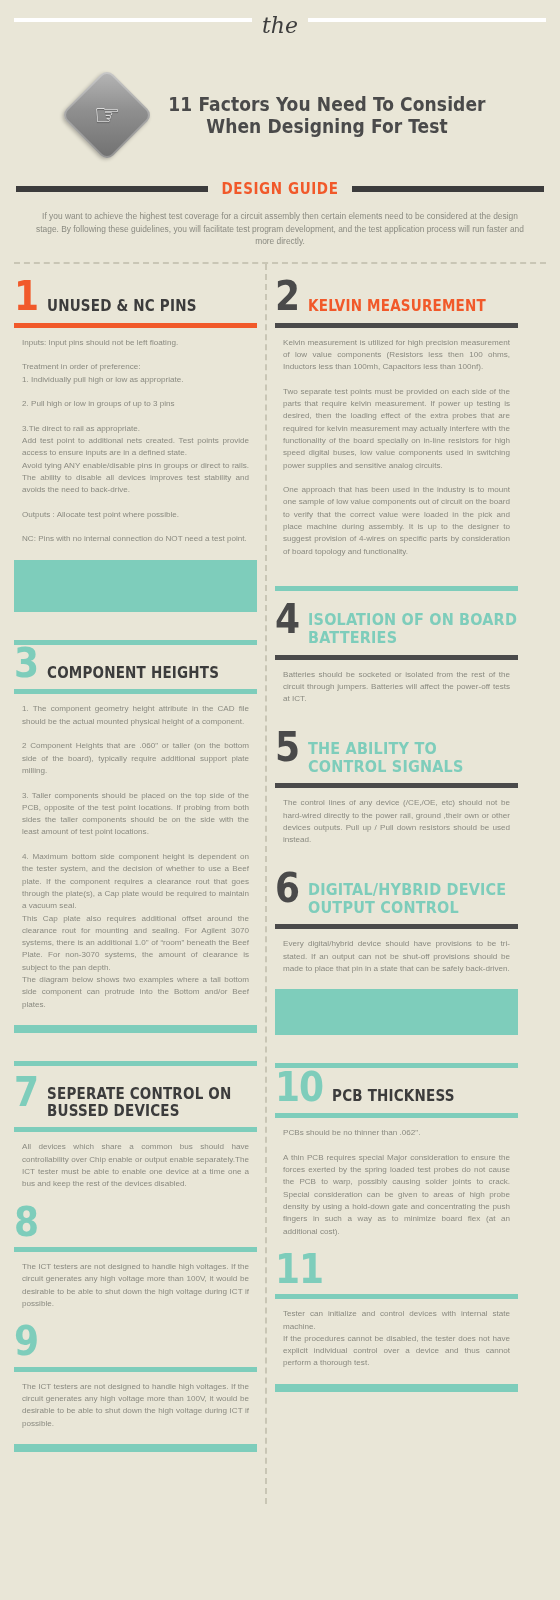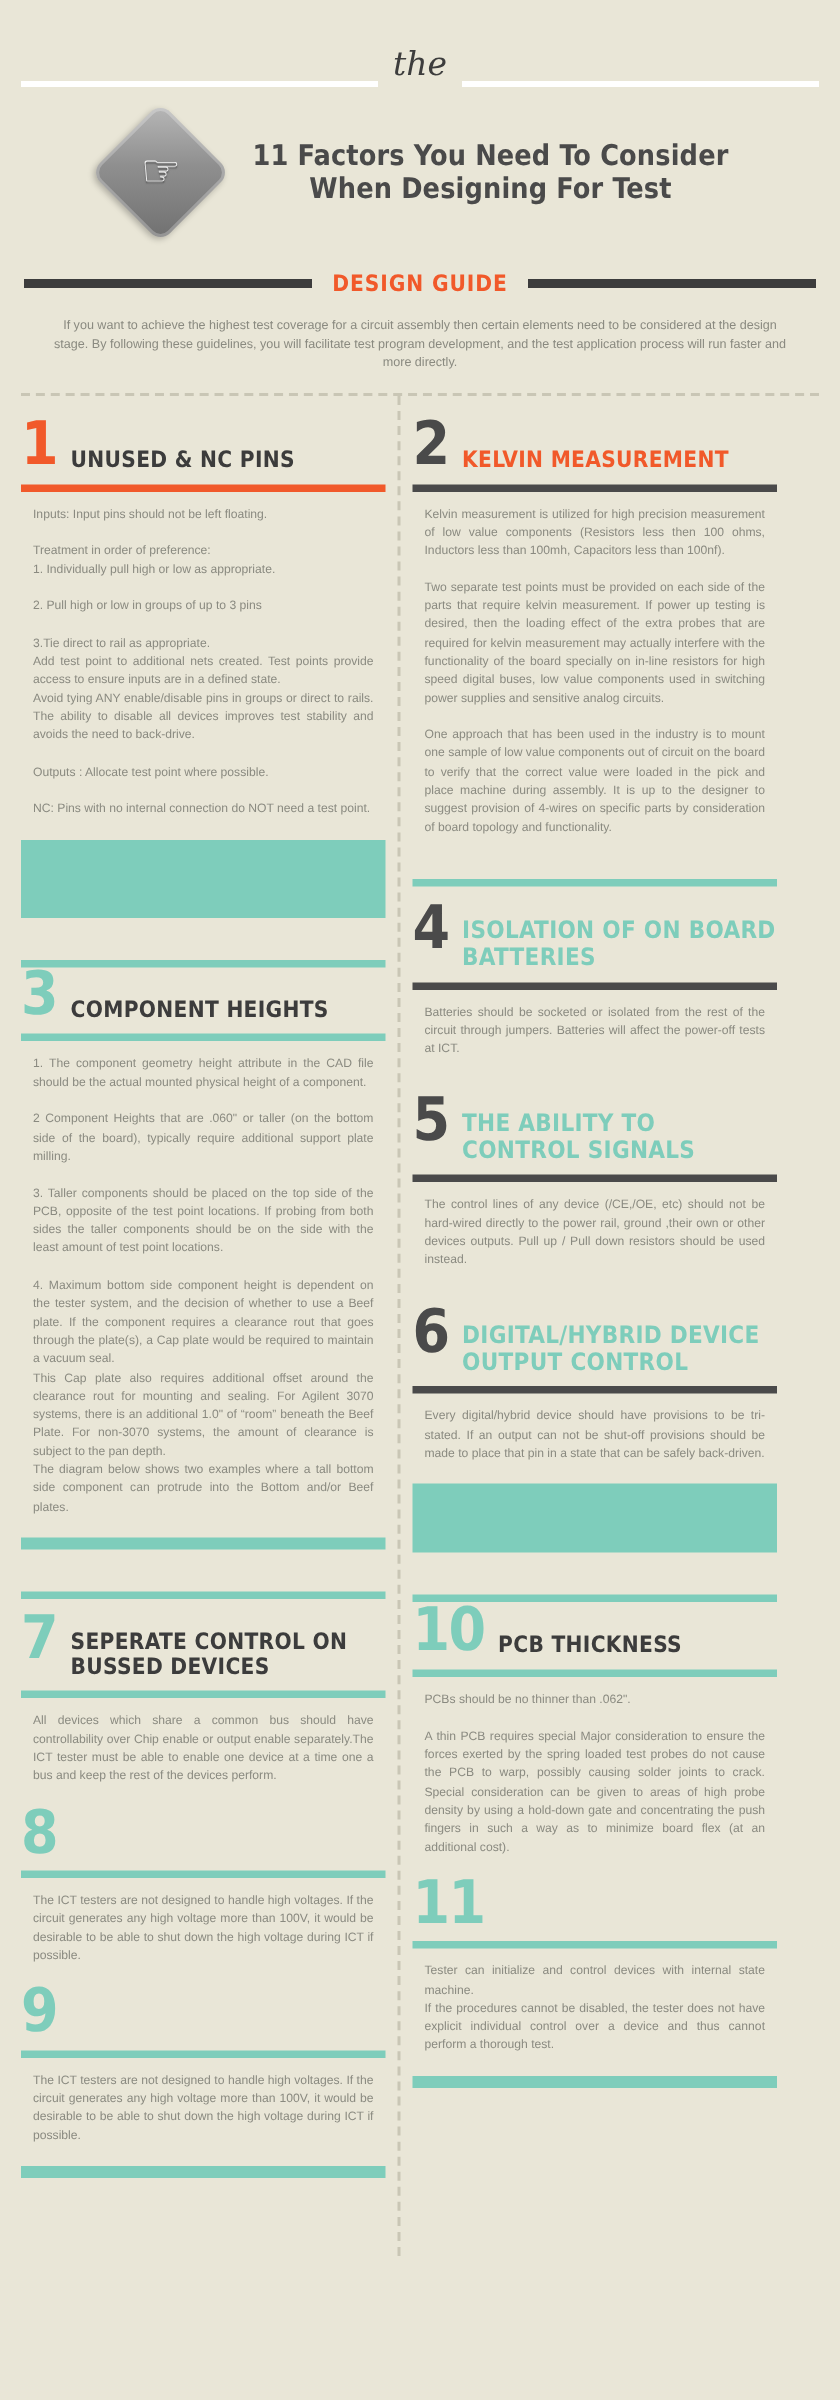--- a/index.html
+++ b/index.html
@@ -12,21 +12,21 @@
     width: 560px;
     min-height: 1600px;
     position: relative;
     overflow-x: hidden;
   }
 
   
   .header { padding: 18px 0 0 0; }
   .the-row {
     display: flex;
-    align-items: flex-end;
+    align-items: flex-start;
     justify-content: center;
     gap: 6px;
     padding: 0 14px;
     height: 40px;
   }
   .rule-white { height: 4px; background: #ffffff; flex: 1 1 auto; }
   .the-word {
     font-family: "DejaVu Serif", serif;
     font-style: italic;
     font-size: 22px;
@@ -258,21 +258,21 @@
       <div class="teal-box thin"></div>
     </div>
 
     <div class="section">
       <div class="teal-rule"></div>
       <div class="sec-head">
         <span class="sec-num num-teal">7</span>
         <span class="sec-title ttl-dark">SEPERATE CONTROL ON BUSSED DEVICES</span>
       </div>
       <div class="bar bar-teal"></div>
-      <p class="body-text">All devices which share a common bus should have controllability over Chip enable or output enable separately.The ICT tester must be able to enable one device at a time one a bus and keep the rest of the devices perform.</p>
+      <p class="body-text">All devices which share a common bus should have controllability over Chip enable or output enable separately.The ICT tester must be able to enable one device at a time one a bus and keep the rest of the devices disabled.</p>
     </div>
 
     <div class="section">
       <div class="sec-head">
         <span class="sec-num num-teal">8</span>
       </div>
       <div class="bar bar-teal"></div>
       <p class="body-text">The ICT testers are not designed to handle high voltages. If the circuit generates any high voltage more than 100V, it would be desirable to be able to shut down the high voltage during ICT if possible.</p>
     </div>
 

